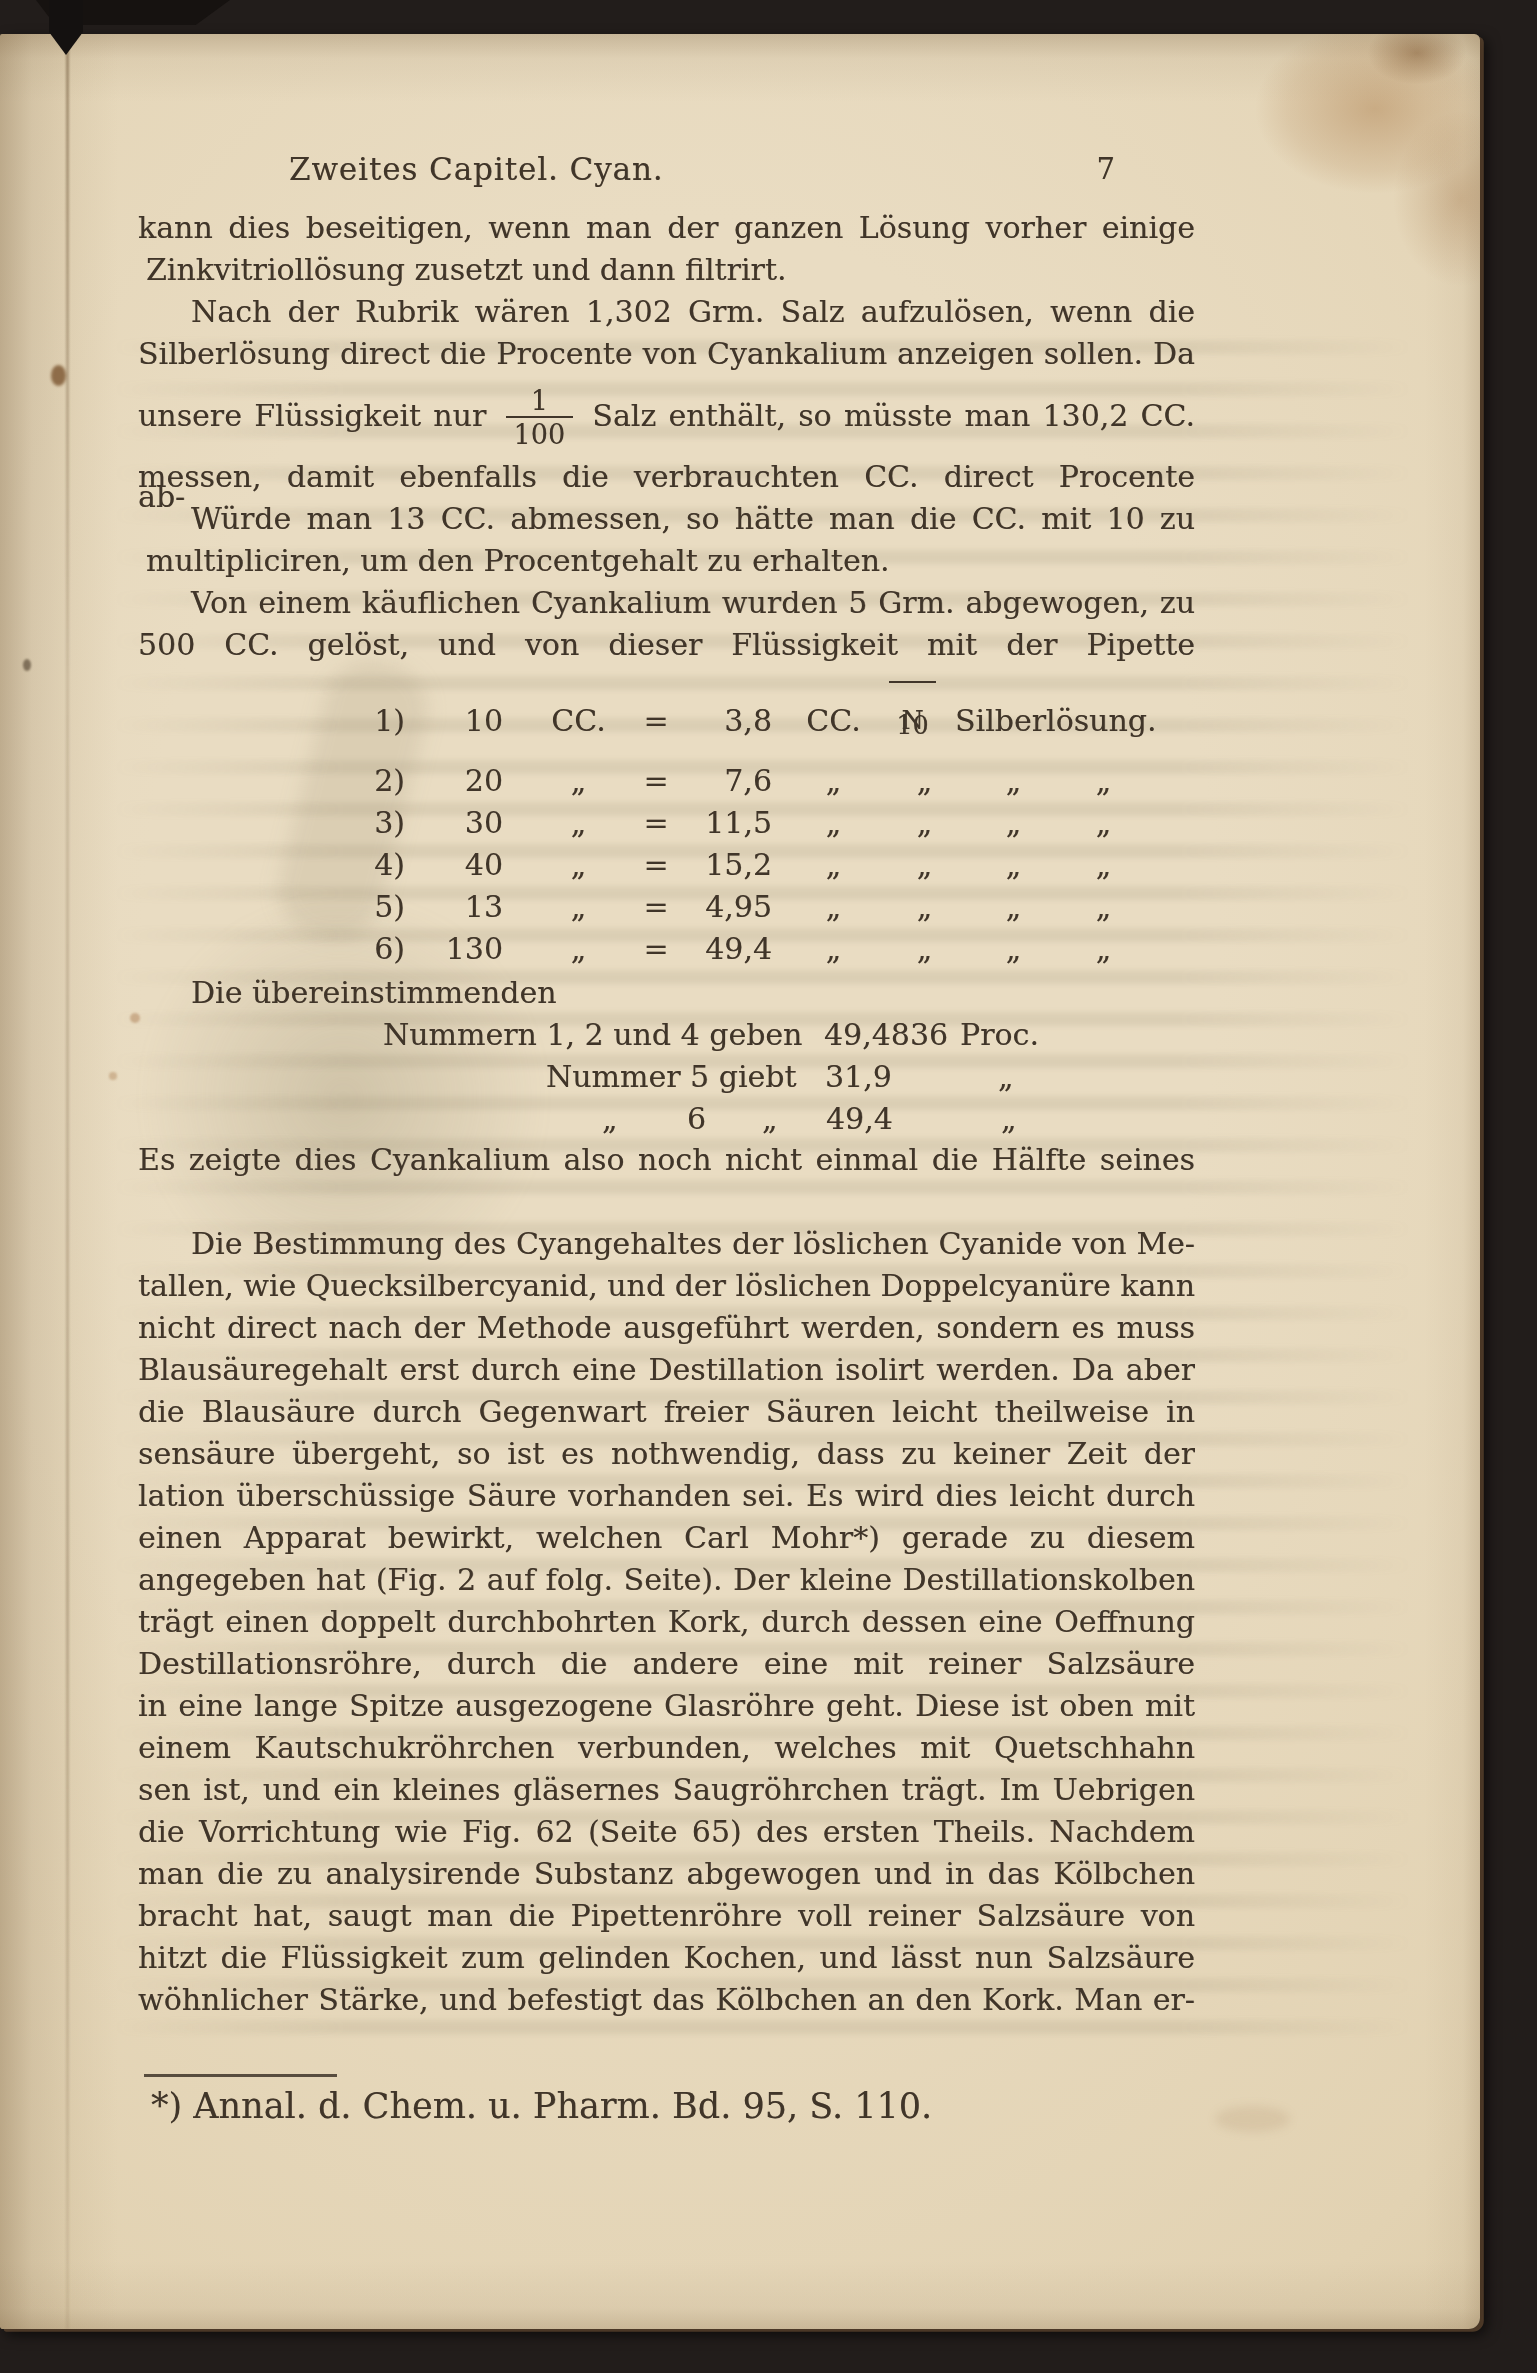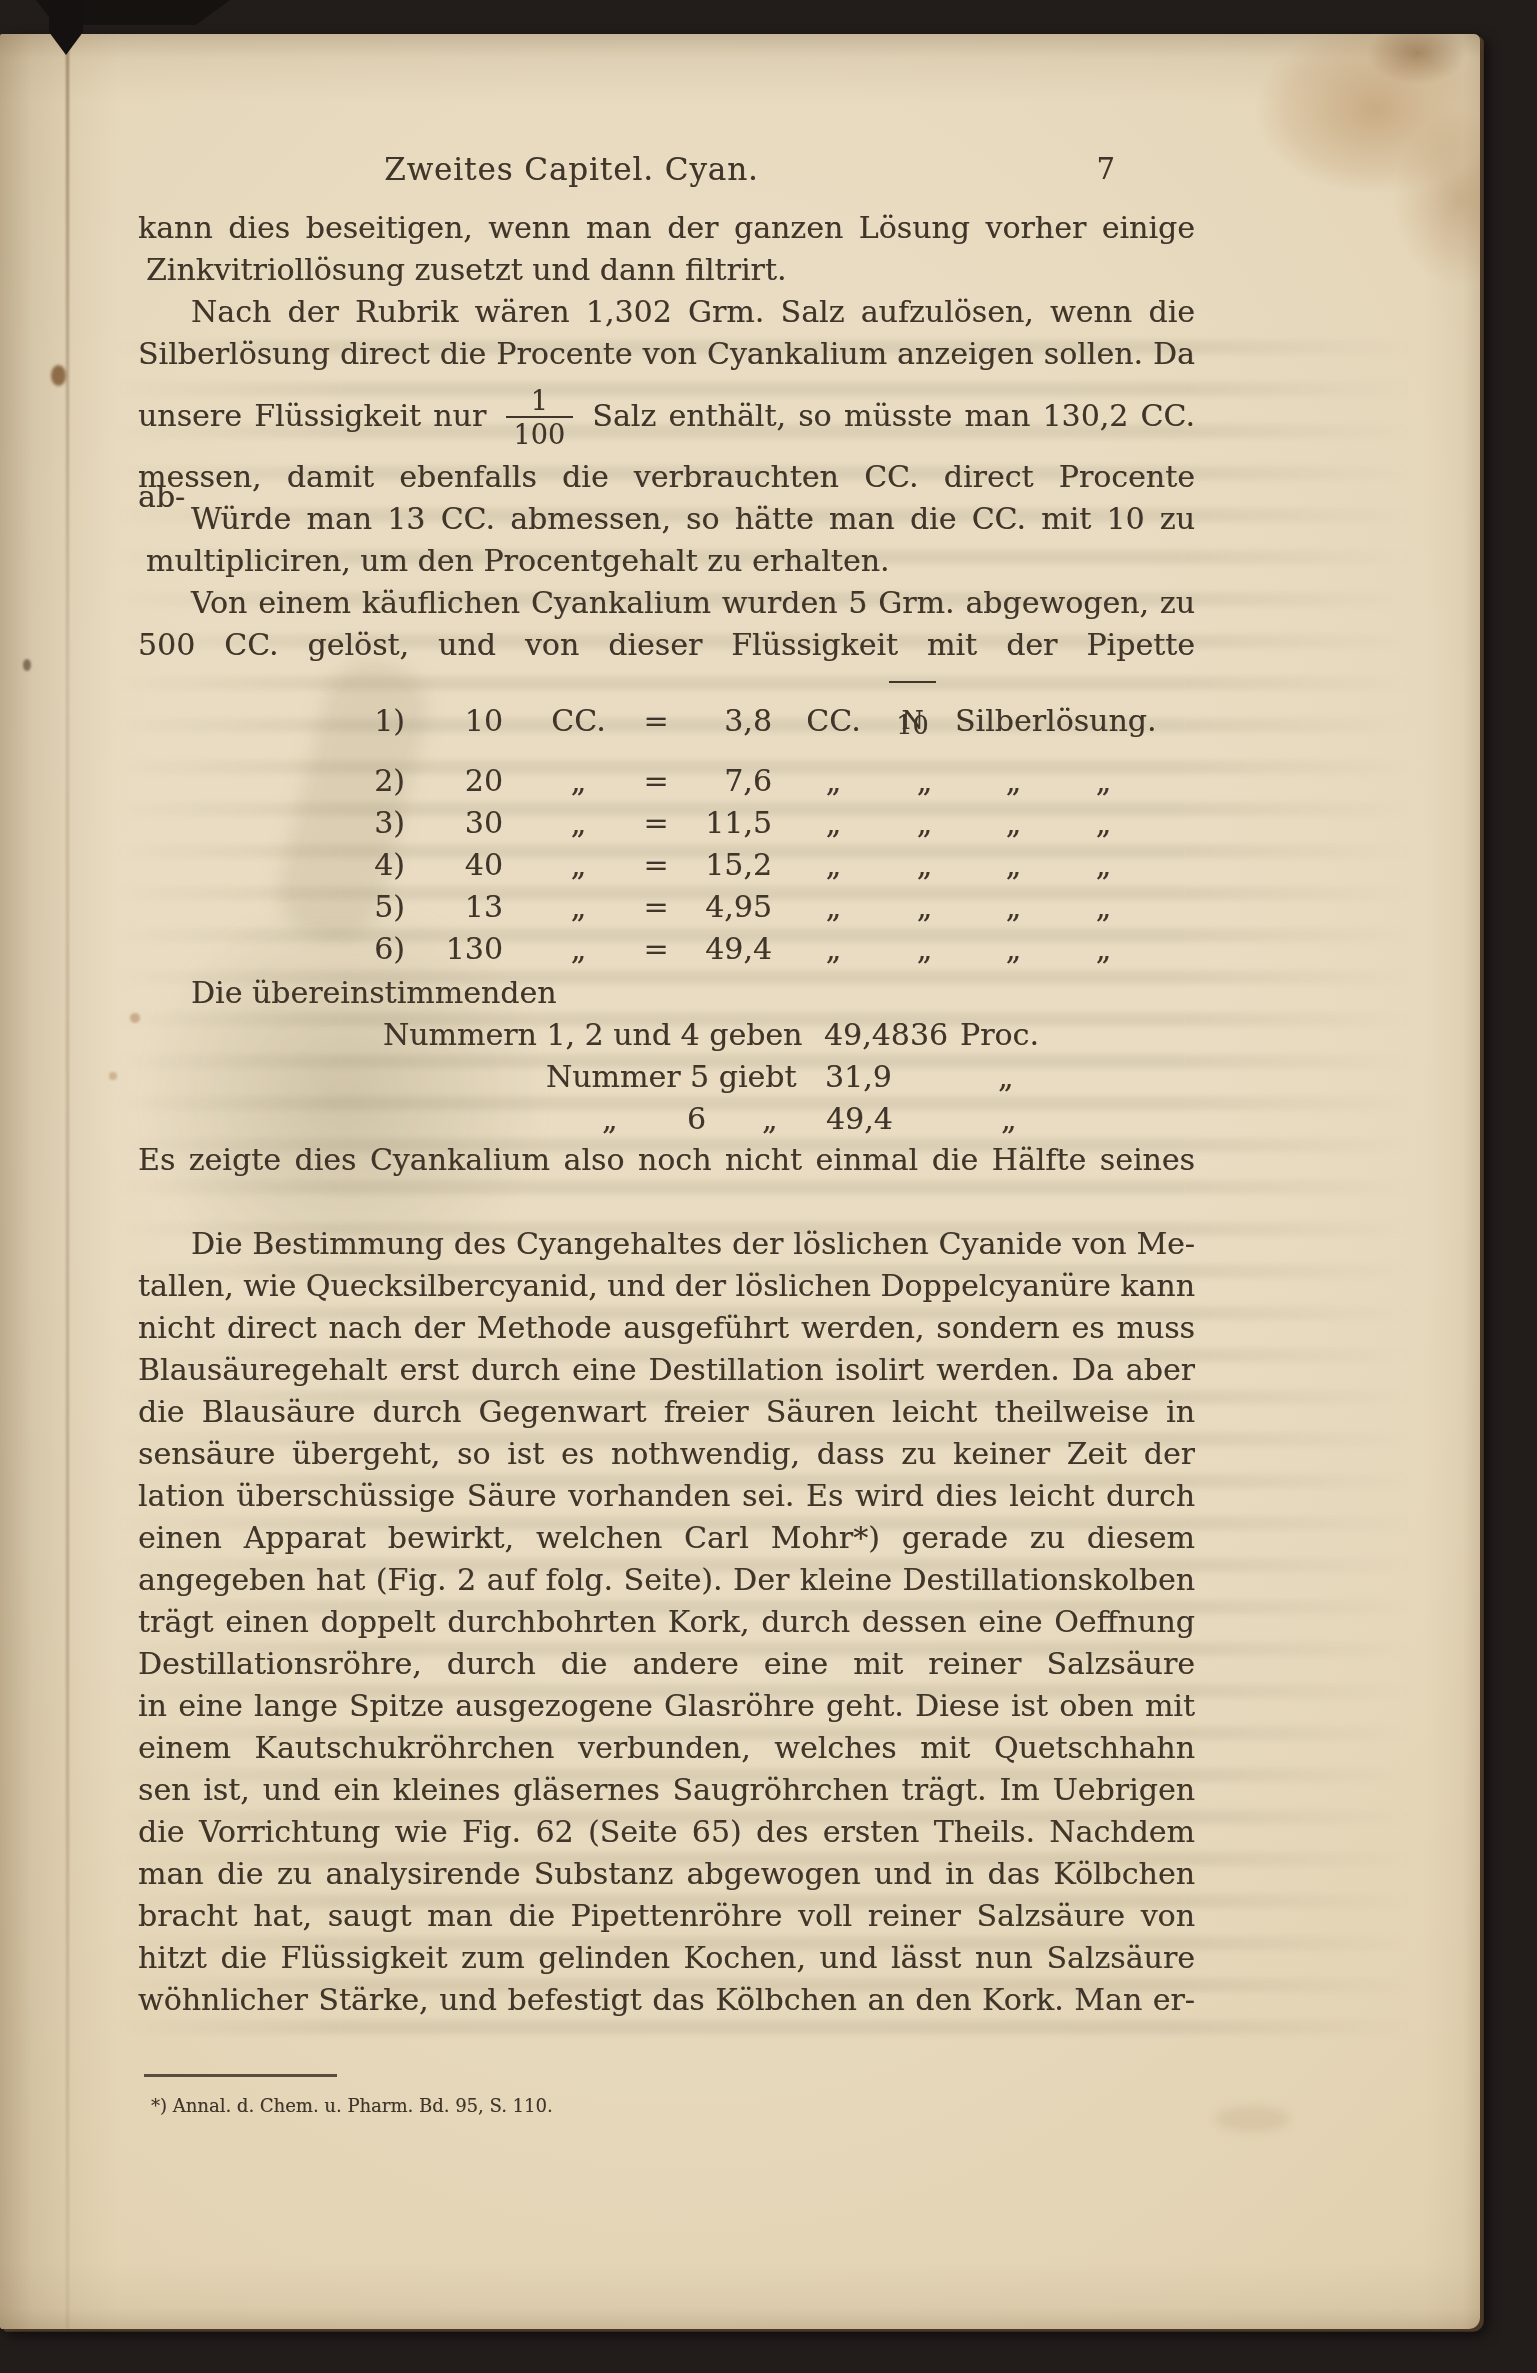--- a/index.html
+++ b/index.html
@@ -46,21 +46,21 @@
     -webkit-mask:linear-gradient(90deg, transparent, #000 18%, #000 82%, transparent);
     mask:linear-gradient(90deg, transparent, #000 18%, #000 82%, transparent);}
   
   .text-col{position:absolute;left:138px;top:0;width:1057px;height:100%;color:#403529;}
   .text-col *{text-shadow:0.3px 0.4px 0.6px rgba(63,52,40,.45);}
   .block{position:absolute;width:100%;}
   .bline{height:42px;line-height:42px;font-size:30px;text-align:justify;text-align-last:justify;overflow:hidden;white-space:normal;}
   .bline.indent{text-indent:53px;}
   .bline.no-just{text-align-last:left;margin-left:8px;}
   .hdr{position:absolute;top:115px;width:100%;height:41px;line-height:41px;font-size:31px;}
-  .h-title{position:absolute;left:151px;width:565px;text-align:center;letter-spacing:0.9px;}
+  .h-title{position:absolute;left:151px;width:565px;text-align:left;letter-spacing:0.9px;}
   .h-num{position:absolute;left:932px;width:45px;text-align:right;font-size:29px;}
   
   .fracline{position:absolute;top:341px;width:100%;height:81px;font-size:30px;
     display:block;text-align:justify;text-align-last:justify;line-height:81px;}
   .frac{display:inline-flex;flex-direction:column;align-items:center;vertical-align:middle;line-height:1.05;font-size:27px;margin:0 7.5px;}
   .frac .fden{border-top:2.4px solid #403529;padding:2.8px 7.5px 0;}
   .frac .fnum{padding-bottom:0.9px;}
   
   .mrow1{position:absolute;top:647px;width:100%;height:79px;font-size:30px;}
   .mrow1 span{position:absolute;top:0;height:79px;display:flex;align-items:center;}
@@ -78,21 +78,21 @@
   .m-frac{left:737px;width:75px;justify-content:center;}
   .m-frac .frac{font-size:25.4px;margin:0;}
   .m-label{left:817px;width:320px;justify-content:flex-start;}
   
   .results{position:absolute;top:938px;width:100%;font-size:30px;}
   .rrow{position:relative;height:42px;}
   .rrow span{position:absolute;top:0;height:42px;line-height:42px;}
   .r-intro{text-indent:53px;height:42px;line-height:42px;}
   
   .fn-rule{position:absolute;top:2040px;left:5.6px;width:193px;height:2.8px;background:#46596a;opacity:.85;}
-  .fn{position:absolute;top:2053px;left:13px;font-size:18px;line-height:38px;}
+  .fn{position:absolute;top:2053px;left:13px;font-size:35px;line-height:38px;}
 </style>
 </head>
 <body>
 
 <div class="bg">
   <div class="paper">
     <div class="crease"></div>
     <div class="ghost-neck"></div>
     <div class="ghost-bulb"></div>
     <div class="bleed-layer"></div>

